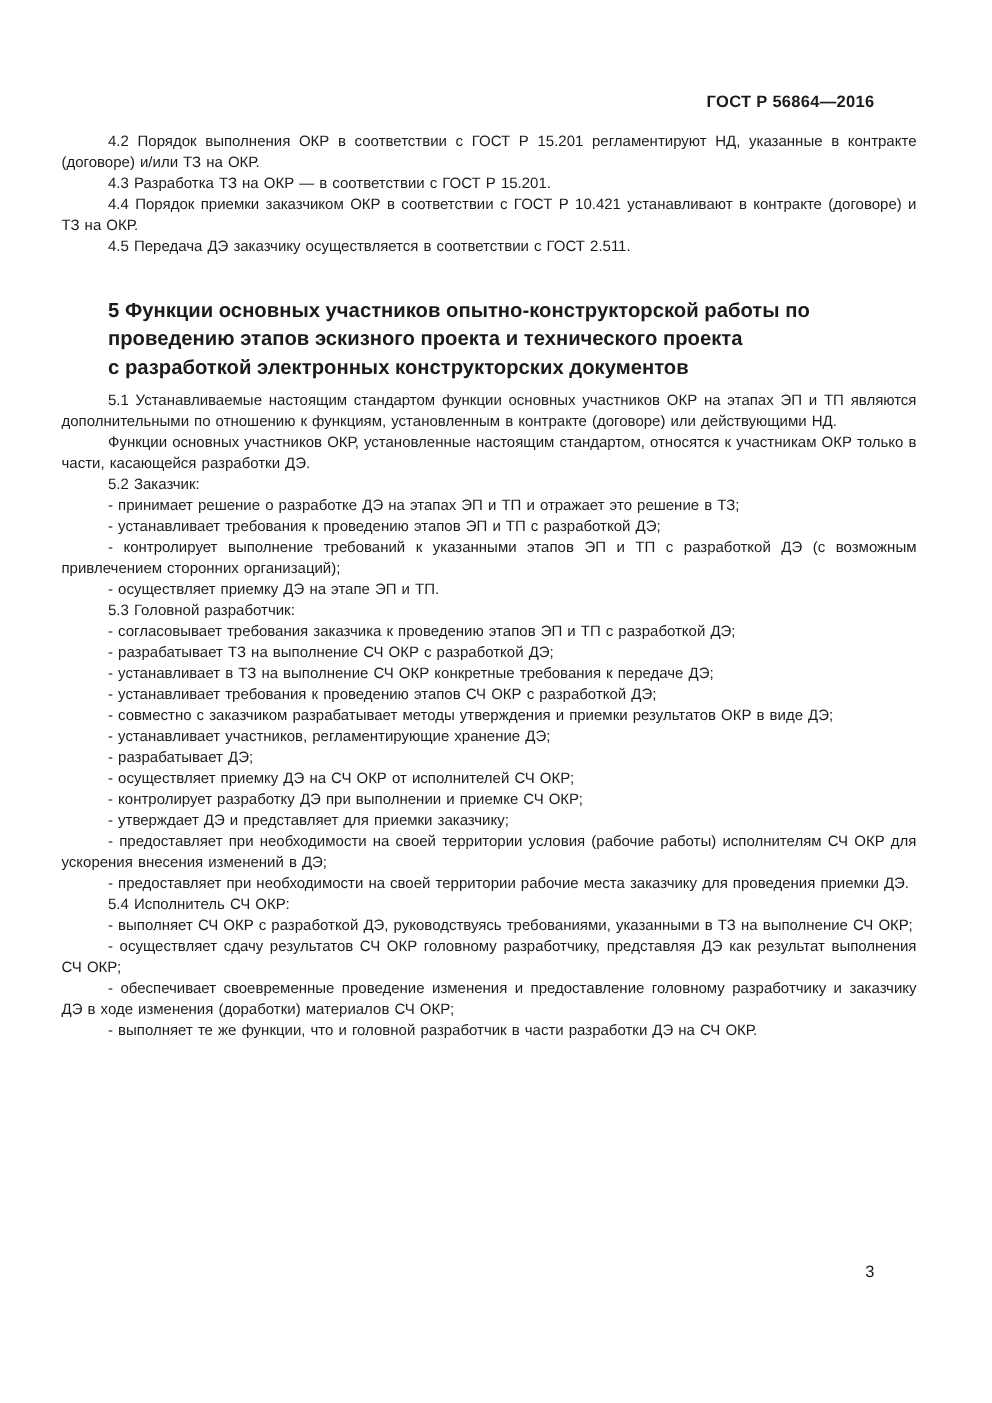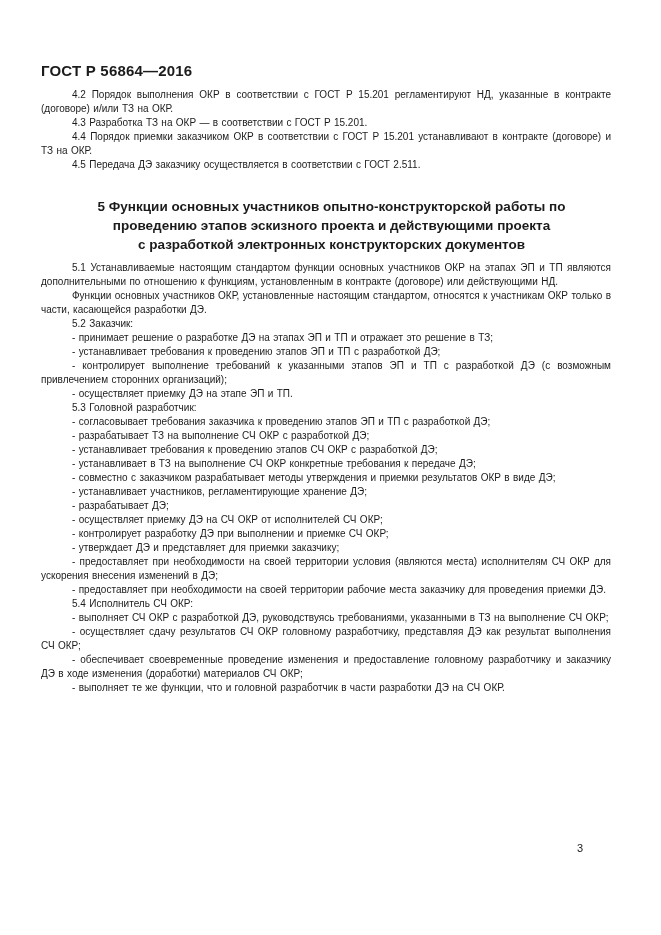--- a/index.html
+++ b/index.html
@@ -14,22 +14,22 @@
     background: #ffffff;
     color: #1b1b1b;
     font-family: "Liberation Sans", sans-serif;
     overflow: hidden;
   }
   .running-header {
     position: absolute;
     top: 62px;
     left: 41px;
     right: 78px;
-    text-align: left;
-    font-size: 15px;
+    text-align: right;
+    font-size: 11px;
     font-weight: 700;
     letter-spacing: 0.2px;
     white-space: nowrap;
   }
   .doc-body {
     position: absolute;
     top: 88px;
     left: 41px;
     width: 570px;
   }
@@ -42,66 +42,65 @@
     word-spacing: 0.6px;
     hyphens: auto;
   }
   .section-heading {
     margin: 25px 0 7px 0;
     padding-left: 31px;
     padding-right: 20px;
     font-size: 13.5px;
     line-height: 19px;
     font-weight: 700;
-    text-align: center;
   }
   .page-number {
     position: absolute;
     top: 842px;
     left: 41px;
     right: 78px;
     text-align: right;
     font-size: 11px;
   }
 </style>
 </head>
 <body>
 
 <div class="page">
   <div class="running-header">ГОСТ Р 56864—2016</div>
 
   <main class="doc-body">
       <p class="body-paragraph">4.2 Порядок выполнения ОКР в соответствии с ГОСТ Р 15.201 регламентируют НД, указанные в контракте (договоре) и/или ТЗ на ОКР.</p>
       <p class="body-paragraph">4.3 Разработка ТЗ на ОКР — в соответствии с ГОСТ Р 15.201.</p>
-      <p class="body-paragraph">4.4 Порядок приемки заказчиком ОКР в соответствии с ГОСТ Р 15.201 устанавливают в контракте (договоре) и ТЗ на ОКР.</p>
+      <p class="body-paragraph">4.4 Порядок приемки заказчиком ОКР в соответствии с ГОСТ Р 10.421 устанавливают в контракте (договоре) и ТЗ на ОКР.</p>
       <p class="body-paragraph">4.5 Передача ДЭ заказчику осуществляется в соответствии с ГОСТ 2.511.</p>
       <h2 class="section-heading">
         <div class="section-heading-line">5 Функции основных участников опытно-конструкторской работы по</div>
-        <div class="section-heading-line">проведению этапов эскизного проекта и действующими проекта</div>
+        <div class="section-heading-line">проведению этапов эскизного проекта и технического проекта</div>
         <div class="section-heading-line">с разработкой электронных конструкторских документов</div>
       </h2>
       <p class="body-paragraph">5.1 Устанавливаемые настоящим стандартом функции основных участников ОКР на этапах ЭП и ТП являются дополнительными по отношению к функциям, установленным в контракте (договоре) или действующими НД.</p>
       <p class="body-paragraph">Функции основных участников ОКР, установленные настоящим стандартом, относятся к участникам ОКР только в части, касающейся разработки ДЭ.</p>
       <p class="body-paragraph">5.2 Заказчик:</p>
       <p class="body-paragraph">- принимает решение о разработке ДЭ на этапах ЭП и ТП и отражает это решение в ТЗ;</p>
       <p class="body-paragraph">- устанавливает требования к проведению этапов ЭП и ТП с разработкой ДЭ;</p>
       <p class="body-paragraph">- контролирует выполнение требований к указанными этапов ЭП и ТП с разработкой ДЭ (с возможным привлечением сторонних организаций);</p>
       <p class="body-paragraph">- осуществляет приемку ДЭ на этапе ЭП и ТП.</p>
       <p class="body-paragraph">5.3 Головной разработчик:</p>
       <p class="body-paragraph">- согласовывает требования заказчика к проведению этапов ЭП и ТП с разработкой ДЭ;</p>
       <p class="body-paragraph">- разрабатывает ТЗ на выполнение СЧ ОКР с разработкой ДЭ;</p>
+      <p class="body-paragraph">- устанавливает в ТЗ на выполнение СЧ ОКР конкретные требования к передаче ДЭ;</p>
       <p class="body-paragraph">- устанавливает требования к проведению этапов СЧ ОКР с разработкой ДЭ;</p>
-      <p class="body-paragraph">- устанавливает в ТЗ на выполнение СЧ ОКР конкретные требования к передаче ДЭ;</p>
       <p class="body-paragraph">- совместно с заказчиком разрабатывает методы утверждения и приемки результатов ОКР в виде ДЭ;</p>
       <p class="body-paragraph">- устанавливает участников, регламентирующие хранение ДЭ;</p>
       <p class="body-paragraph">- разрабатывает ДЭ;</p>
       <p class="body-paragraph">- осуществляет приемку ДЭ на СЧ ОКР от исполнителей СЧ ОКР;</p>
       <p class="body-paragraph">- контролирует разработку ДЭ при выполнении и приемке СЧ ОКР;</p>
       <p class="body-paragraph">- утверждает ДЭ и представляет для приемки заказчику;</p>
-      <p class="body-paragraph">- предоставляет при необходимости на своей территории условия (являются места) исполнителям СЧ ОКР для ускорения внесения изменений в ДЭ;</p>
+      <p class="body-paragraph">- предоставляет при необходимости на своей территории условия (рабочие работы) исполнителям СЧ ОКР для ускорения внесения изменений в ДЭ;</p>
       <p class="body-paragraph">- предоставляет при необходимости на своей территории рабочие места заказчику для проведения приемки ДЭ.</p>
       <p class="body-paragraph">5.4 Исполнитель СЧ ОКР:</p>
       <p class="body-paragraph">- выполняет СЧ ОКР с разработкой ДЭ, руководствуясь требованиями, указанными в ТЗ на выполнение СЧ ОКР;</p>
       <p class="body-paragraph">- осуществляет сдачу результатов СЧ ОКР головному разработчику, представляя ДЭ как результат выполнения СЧ ОКР;</p>
       <p class="body-paragraph">- обеспечивает своевременные проведение изменения и предоставление головному разработчику и заказчику ДЭ в ходе изменения (доработки) материалов СЧ ОКР;</p>
       <p class="body-paragraph">- выполняет те же функции, что и головной разработчик в части разработки ДЭ на СЧ ОКР.</p>
     </main>
 
   <div class="page-number">3</div>
 </div>

